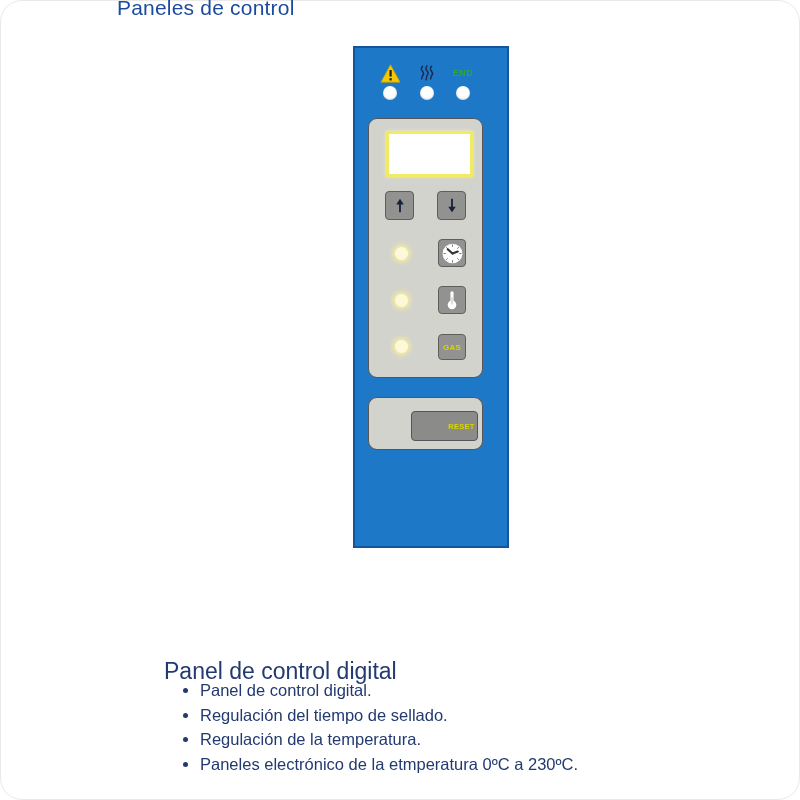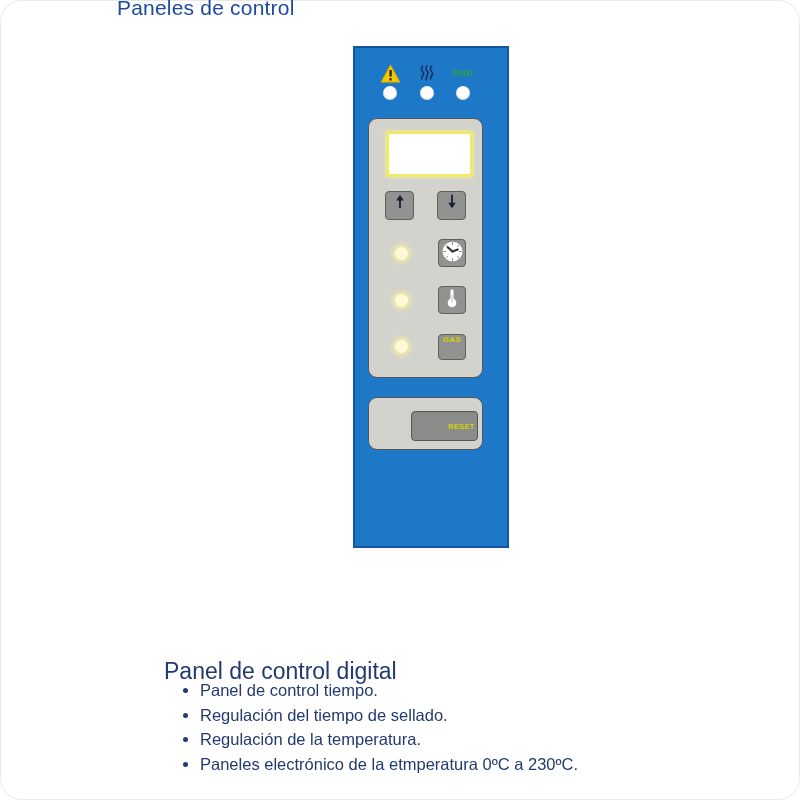--- a/index.html
+++ b/index.html
@@ -34,21 +34,21 @@
   .keypad{
     position:absolute;left:13px;top:70px;width:115px;height:260px;
     background:#d3d3ce;border:1px solid #55565a;border-radius:9px;box-sizing:border-box;
   }
   .display{
     position:absolute;left:17px;top:12px;width:81px;height:40px;
     background:#ffffff;border:3px solid #efeb67;box-shadow:0 0 3px #f6f2a8;
   }
   .pbtn{
     position:absolute;background:#929391;border:1px solid #5e5e5c;border-radius:4px;
-    display:flex;align-items:flex-start;justify-content:center;box-sizing:border-box;
+    display:flex;align-items:center;justify-content:center;box-sizing:border-box;
   }
   .btn-up{left:16px;top:72px;width:29px;height:29px;}
   .btn-down{left:68px;top:72px;width:29px;height:29px;}
   .btn-clock{left:69px;top:120px;width:28px;height:28px;}
   .btn-thermo{left:69px;top:167px;width:28px;height:28px;}
   .btn-gas{left:69px;top:215px;width:28px;height:26px;}
   .btn-label{font-size:8px;font-weight:700;color:#d8d400;letter-spacing:.3px;}
 
   .led-yellow{
     position:absolute;left:26px;width:13px;height:13px;border-radius:50%;
@@ -181,19 +181,19 @@
         <span class="btn-label">RESET</span>
       </div>
     </div>
 
     <div class="logo">AK</div>
   </div>
 
   <p class="caption">Panel de control digital</p>
 
   <ul class="bullets">
-    <li><span>Panel de control tiempo.</span></li>
+    <li><span>Panel de control digital.</span></li>
     <li><span>Regulación del tiempo de sellado.</span></li>
     <li><span>Regulación de la temperatura.</span></li>
     <li><span>Paneles electrónico de la etmperatura 0ºC a 230ºC.</span></li>
   </ul>
 
 </div>
 
 </body></html>

